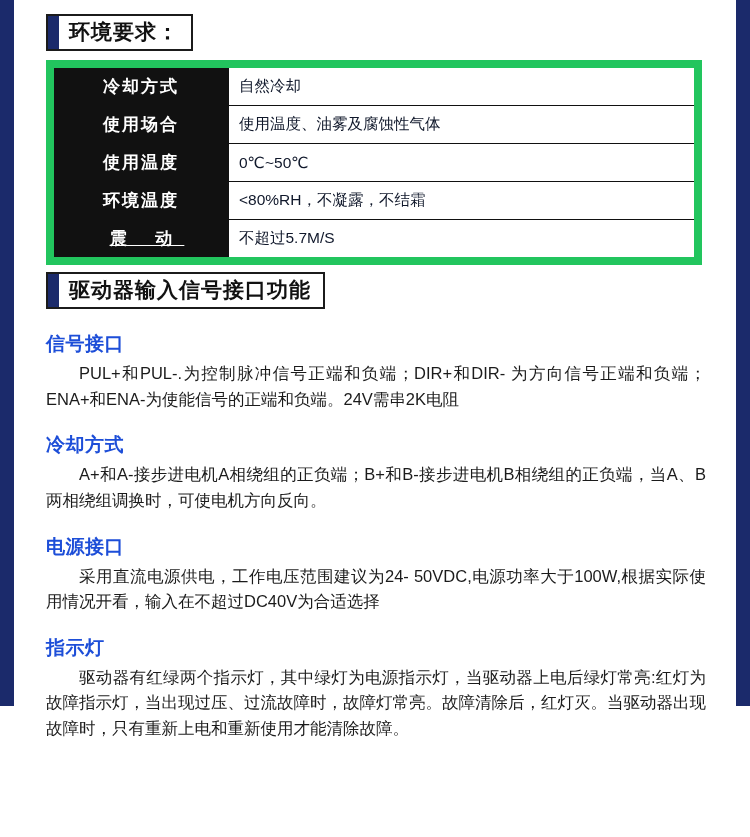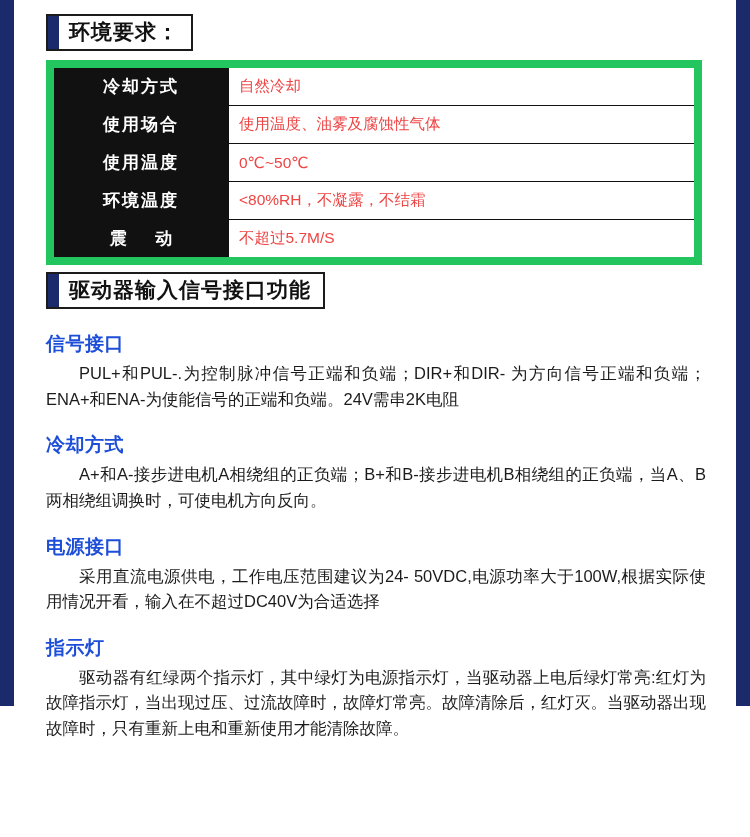--- a/index.html
+++ b/index.html
@@ -72,25 +72,26 @@
     background: #111111;
     color: #ffffff;
     font-size: 17px;
     font-weight: bold;
     text-align: center;
     letter-spacing: 2px;
   }
   .spec-table td.k.spaced {
     letter-spacing: 12px;
     text-indent: 12px;
+    text-decoration: underline;
   }
   .spec-table td.v {
     padding-left: 10px;
     font-size: 15.5px;
-    color: #ef4444;
+    color: #0f172a;
     font-weight: 500;
   }
 
   
   .sub-title {
     margin-top: 20px;
     font-size: 19px;
     font-weight: bold;
     color: #1d4ed8;
     letter-spacing: 0.5px;

